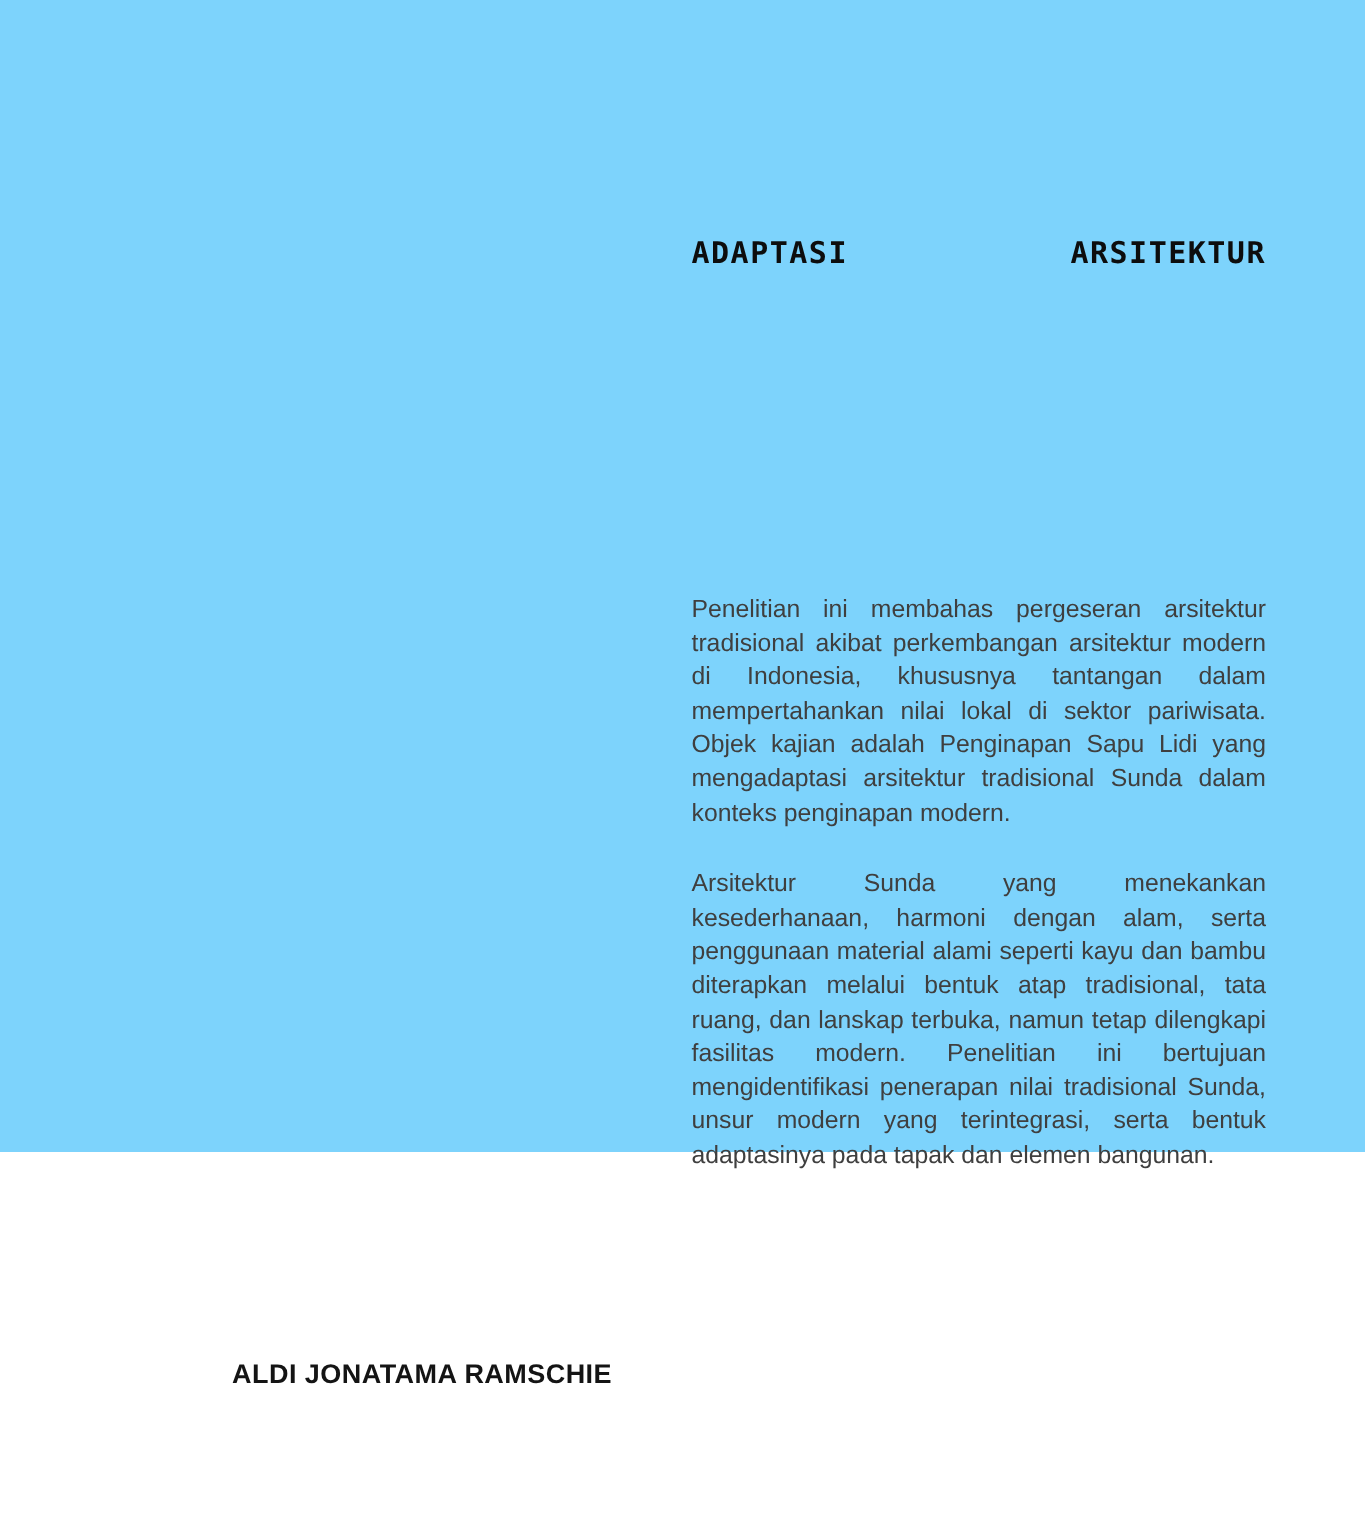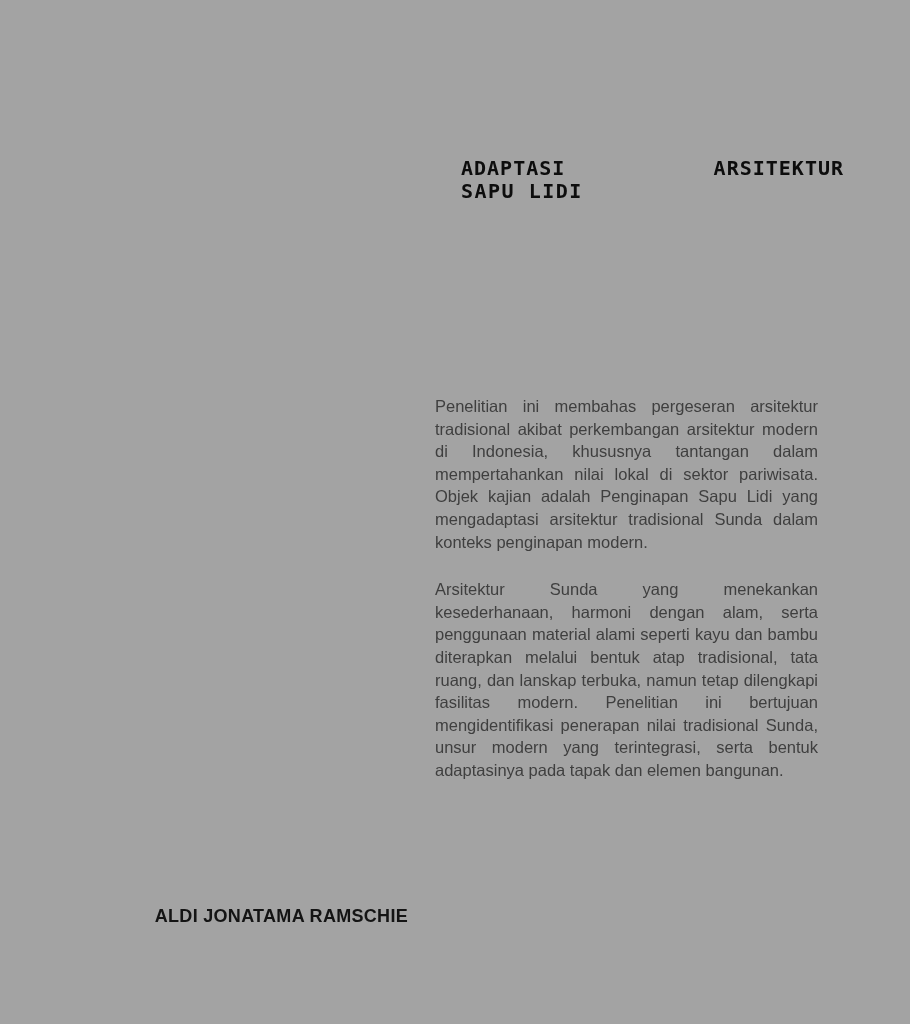--- a/index.html
+++ b/index.html
@@ -7,22 +7,22 @@
   html, body {
     width: 910px;
     height: 1024px;
     background: #ffffff;
     overflow: hidden;
   }
 
   .page {
     position: relative;
     width: 910px;
-    height: 1024px;
-    background: #a3a3a3;
+    height: 768px;
+    background: #7dd3fc;
   }
 
   
   .title-block {
     position: absolute;
     left: 461px;
     top: 157px;
     width: 383px;
     font-family: "DejaVu Sans Mono", "Liberation Mono", monospace;
     font-weight: 700;
@@ -39,21 +39,21 @@
   }
   .title-line.last {
     text-align: left;
     text-align-last: left;
     letter-spacing: 1.5px;
   }
 
   
   .abstract {
     position: absolute;
-    left: 435px;
+    left: 461px;
     top: 395px;
     width: 383px;
     font-family: "Liberation Sans", "DejaVu Sans", sans-serif;
     font-size: 16.5px;
     line-height: 22.6px;
     color: #3f3f3f;
     text-align: justify;
   }
   .abstract p {
     margin: 0 0 25px 0;
@@ -74,21 +74,20 @@
     text-transform: uppercase;
   }
 </style>
 </head>
 <body>
 
 <div class="page">
 
   <header class="title-block">
     <div class="title-line">ADAPTASI ARSITEKTUR</div>
-    <div class="title-line last">SAPU LIDI</div>
   </header>
 
   <main class="abstract">
     <p>Penelitian ini membahas pergeseran arsitektur tradisional akibat perkembangan arsitektur modern di Indonesia, khususnya tantangan dalam mempertahankan nilai lokal di sektor pariwisata. Objek kajian adalah Penginapan Sapu Lidi yang mengadaptasi arsitektur tradisional Sunda dalam konteks penginapan modern.</p>
     <p>Arsitektur Sunda yang menekankan kesederhanaan, harmoni dengan alam, serta penggunaan material alami seperti kayu dan bambu diterapkan melalui bentuk atap tradisional, tata ruang, dan lanskap terbuka, namun tetap dilengkapi fasilitas modern. Penelitian ini bertujuan mengidentifikasi penerapan nilai tradisional Sunda, unsur modern yang terintegrasi, serta bentuk adaptasinya pada tapak dan elemen bangunan.</p>
   </main>
 
   <div class="author">ALDI JONATAMA RAMSCHIE</div>
 
 </div>

